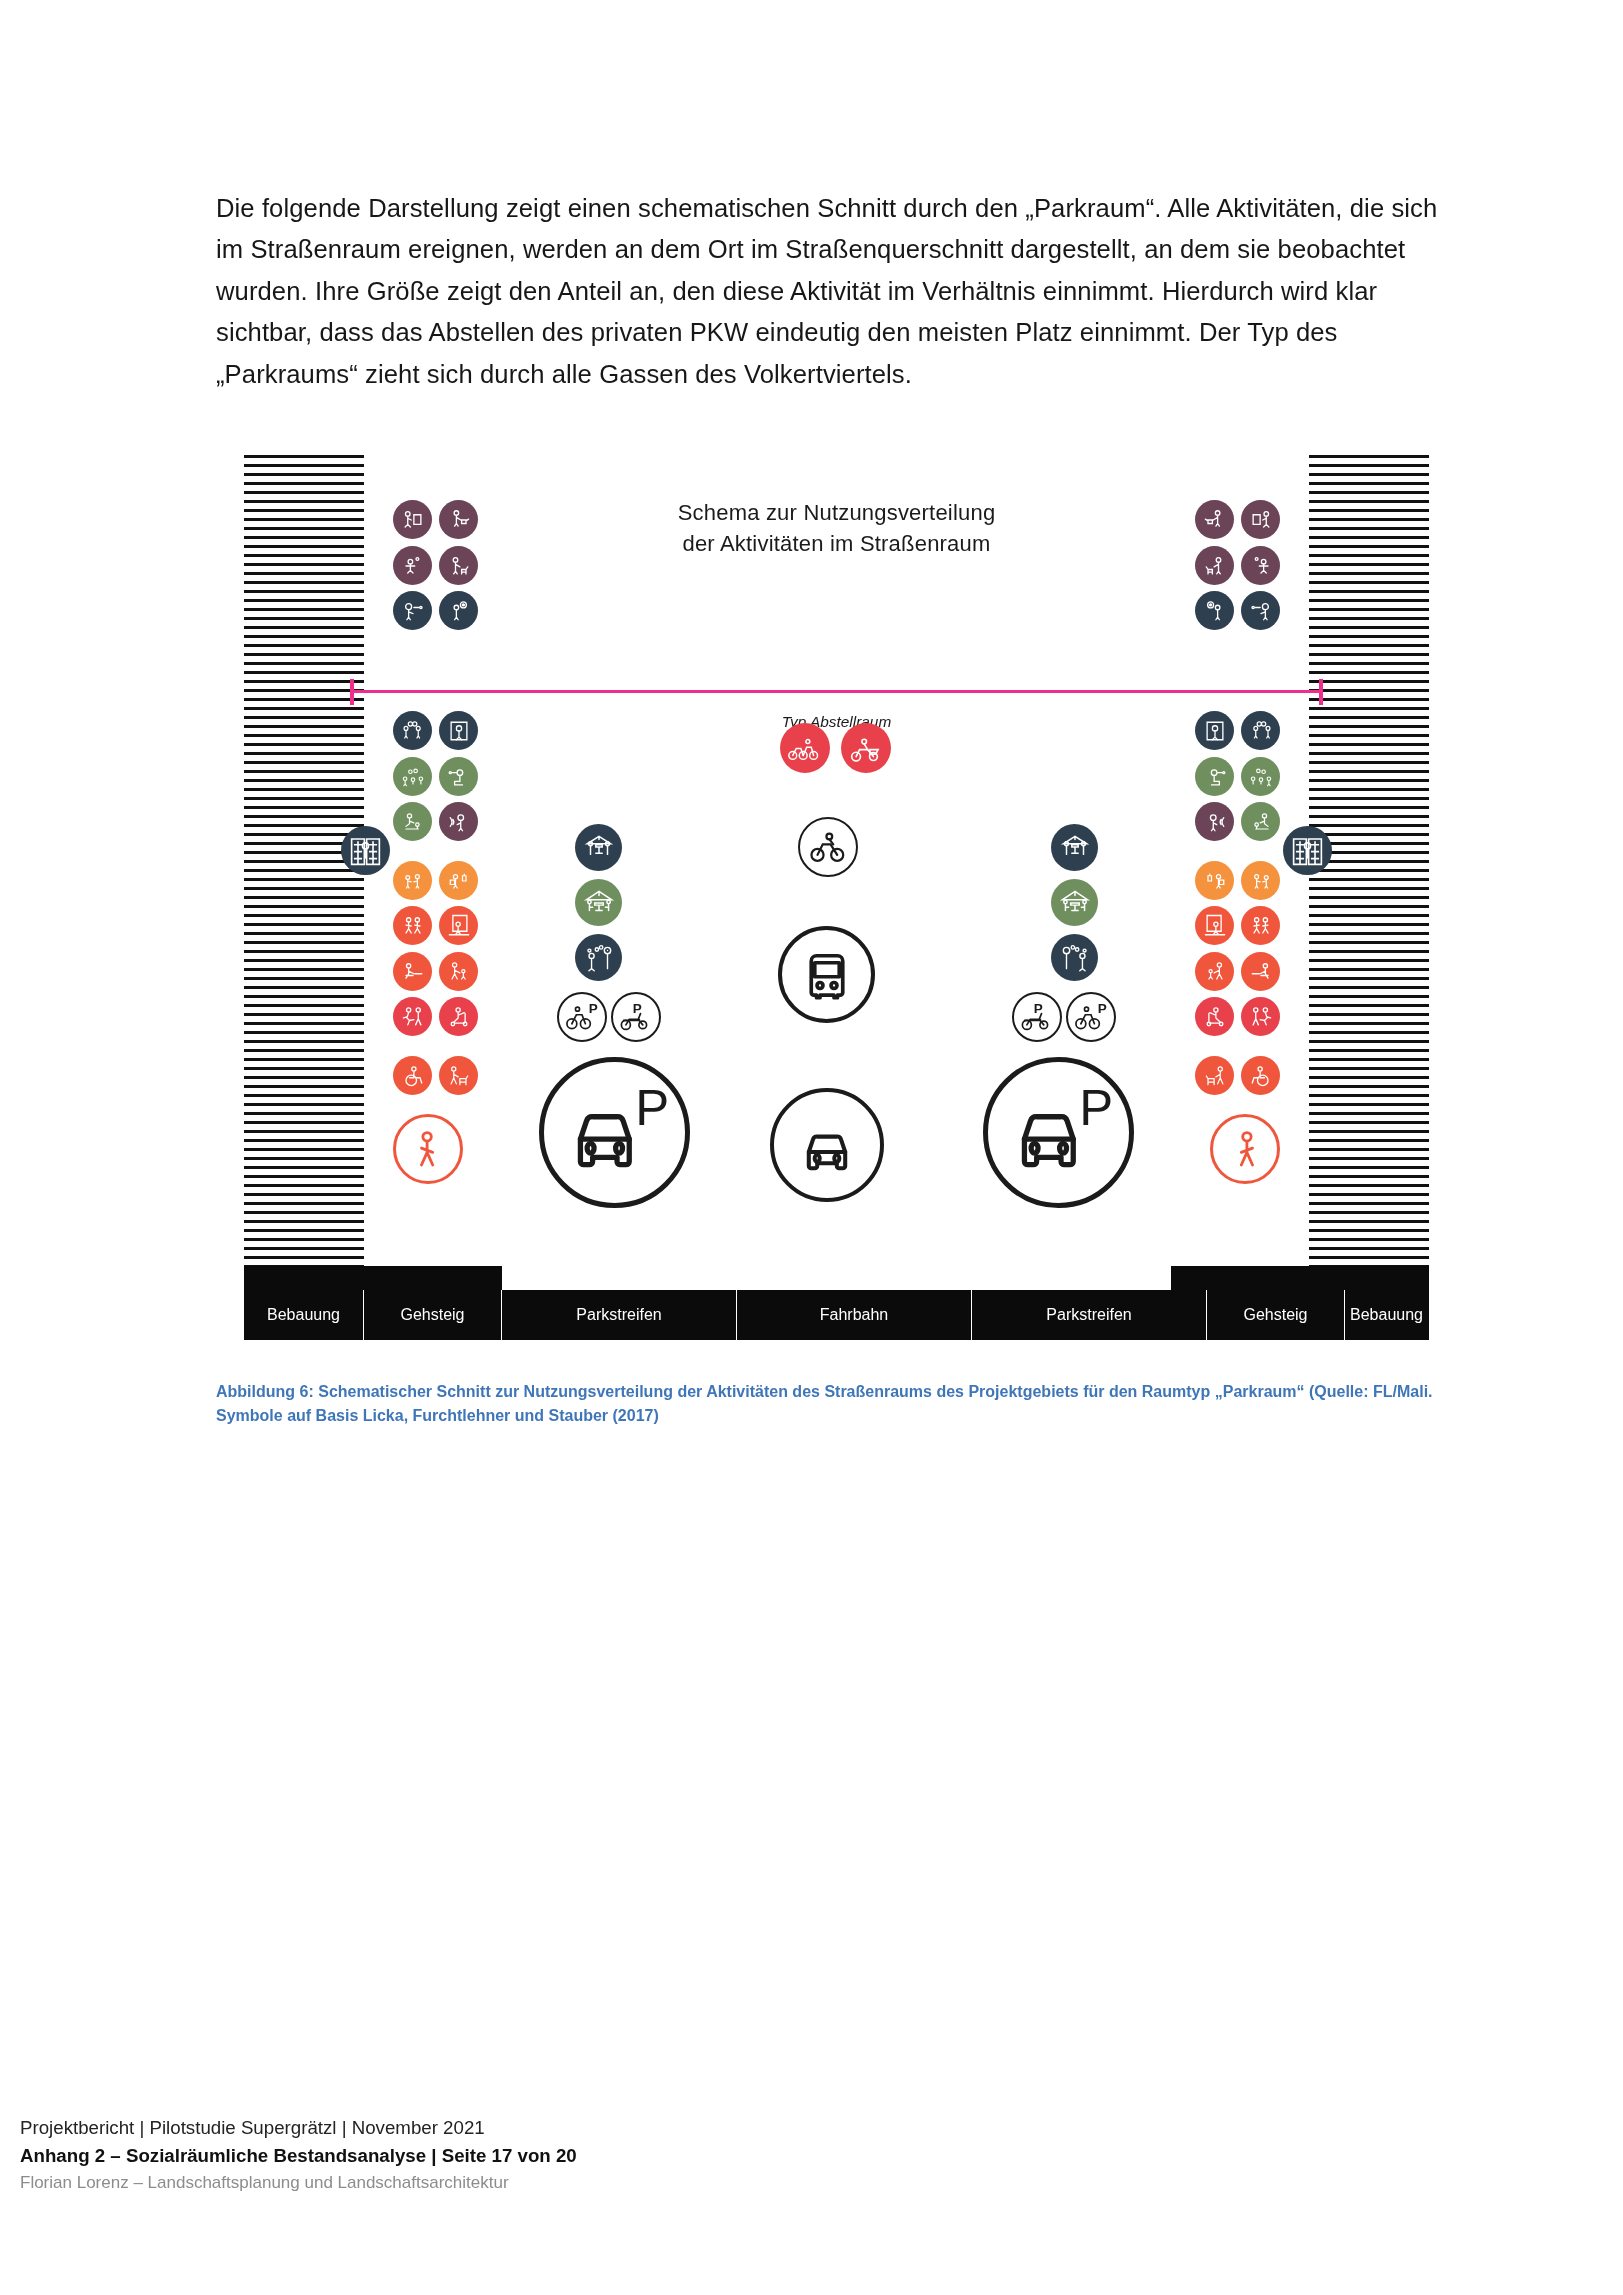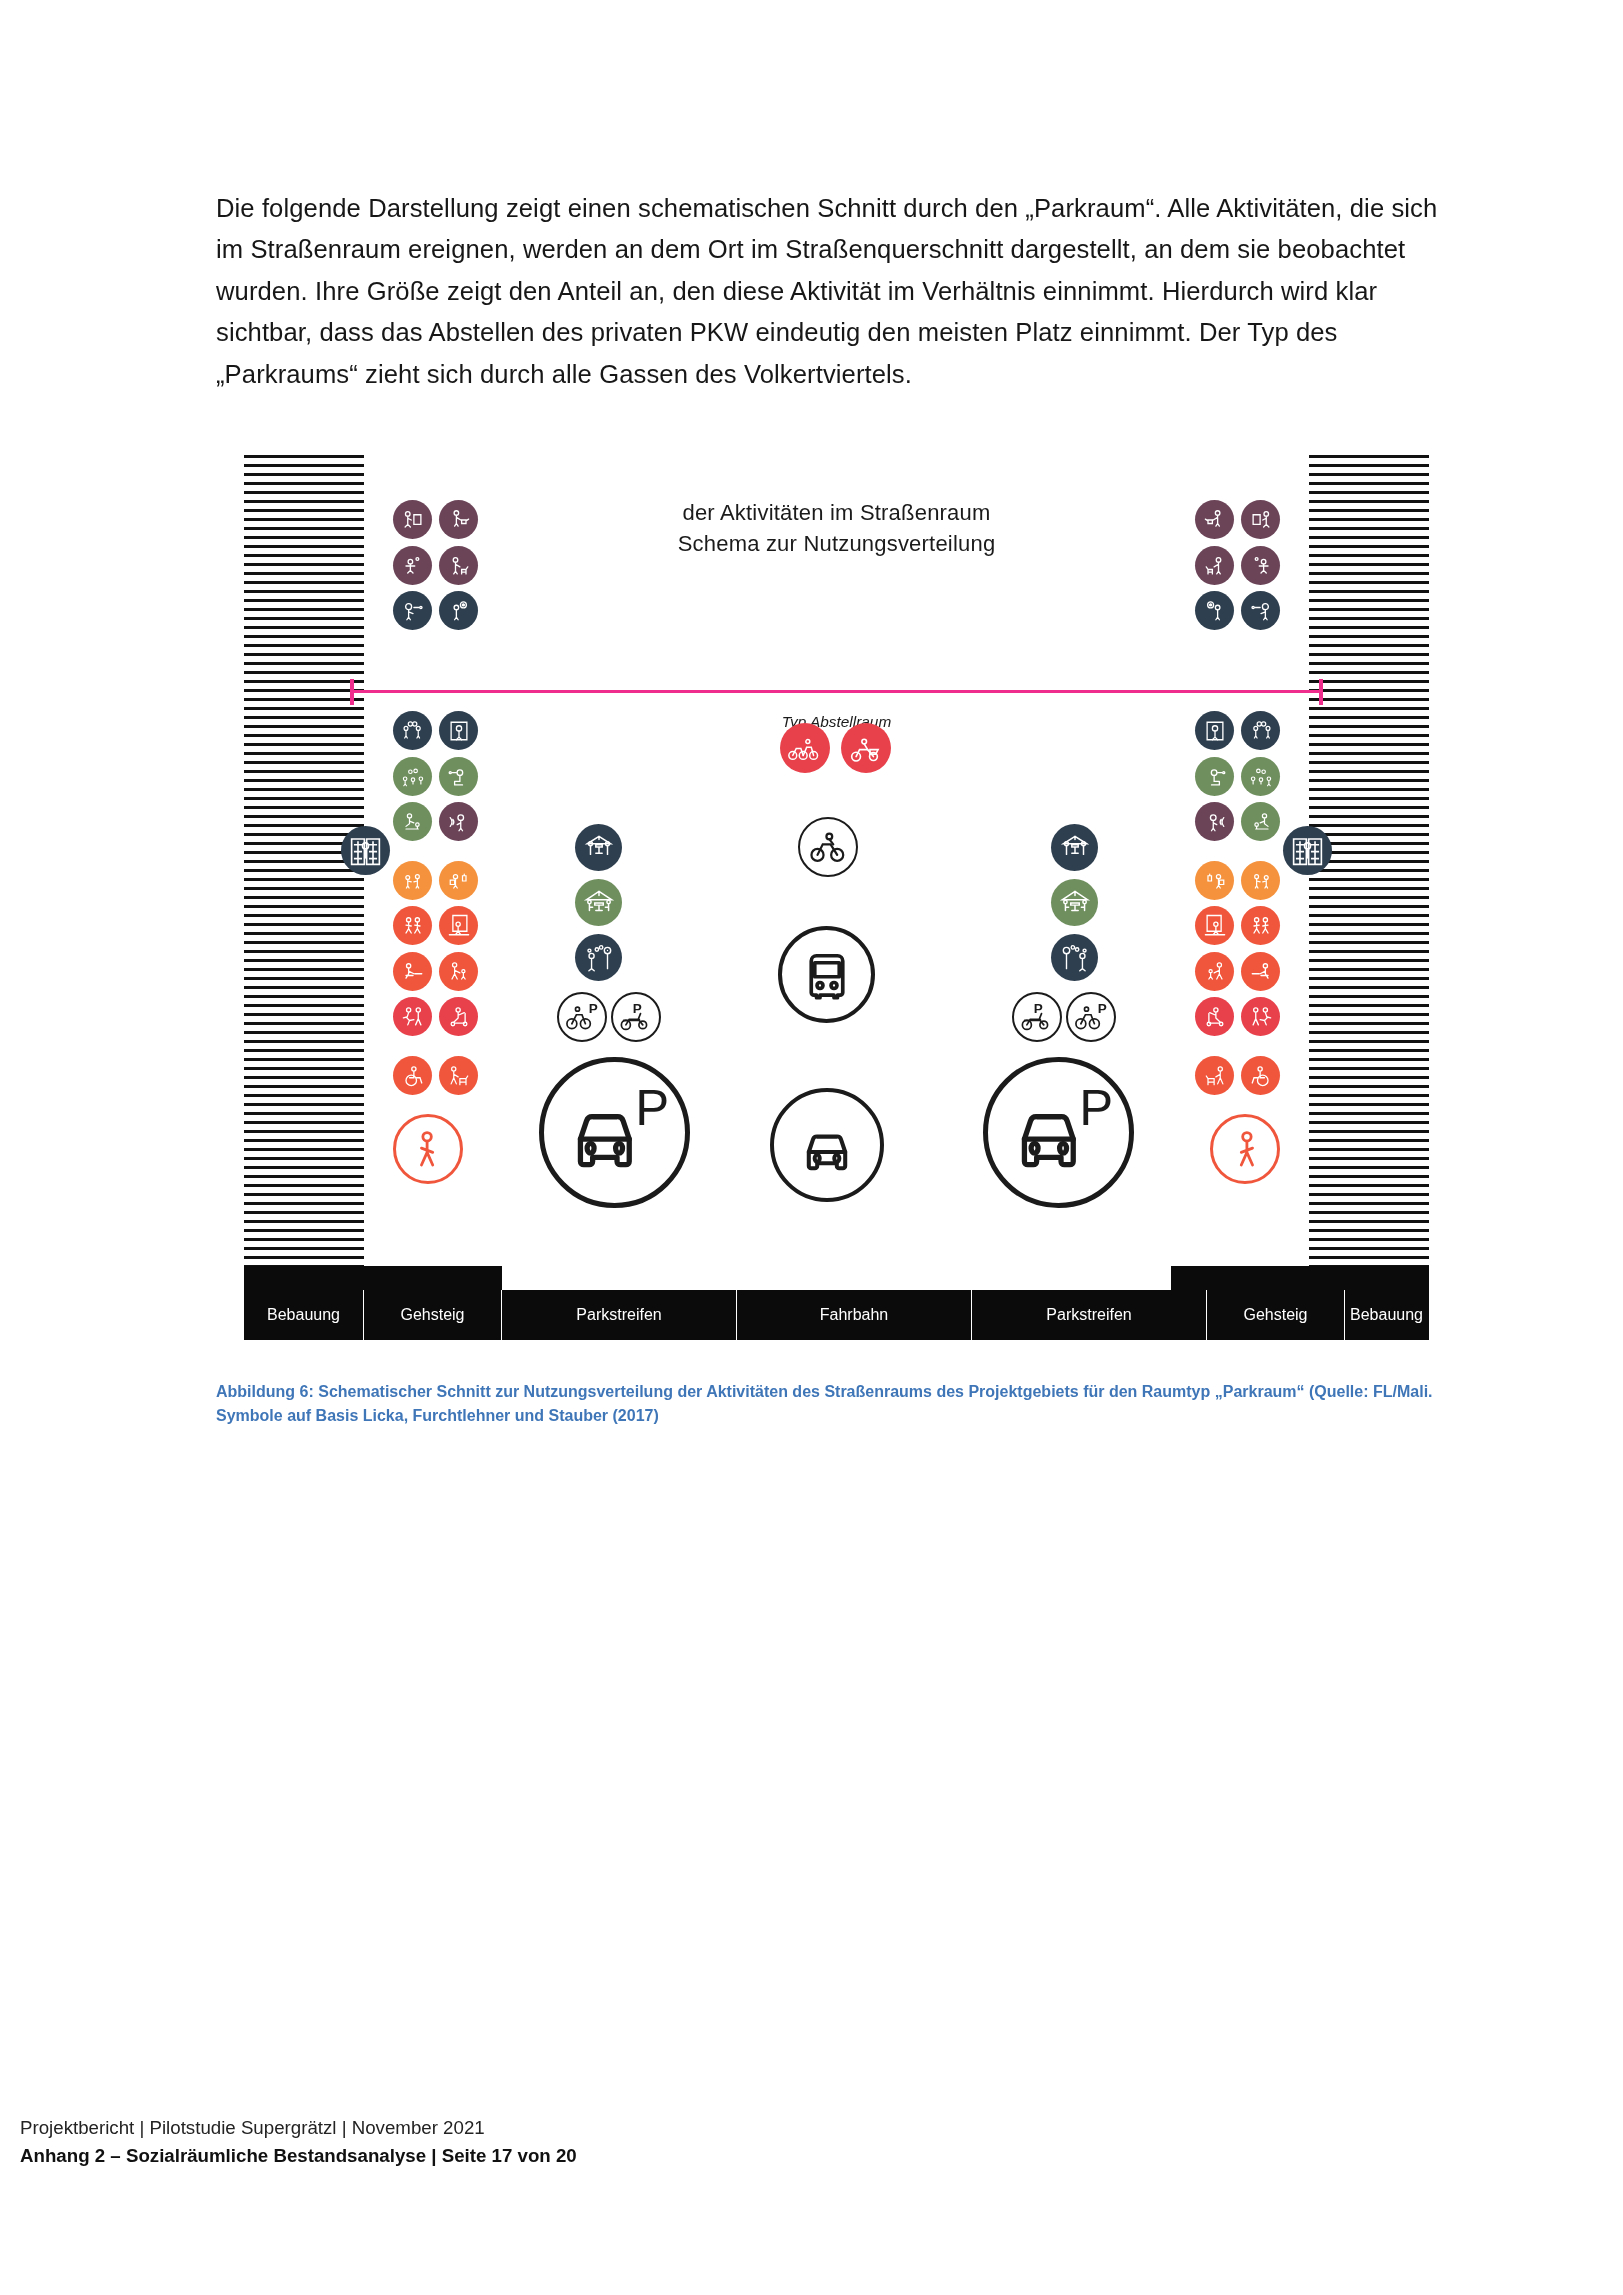--- a/index.html
+++ b/index.html
@@ -135,22 +135,22 @@
 
   <div class="intro">Die folgende Darstellung zeigt einen schematischen Schnitt durch den „Parkraum“. Alle Aktivitäten, die sich im Straßenraum ereignen, werden an dem Ort im Straßenquerschnitt dargestellt, an dem sie beobachtet wurden. Ihre Größe zeigt den Anteil an, den diese Aktivität im Verhältnis einnimmt. Hierdurch wird klar sichtbar, dass das Abstellen des privaten PKW eindeutig den meisten Platz einnimmt. Der Typ des „Parkraums“ zieht sich durch alle Gassen des Volkertviertels.</div>
 
   <div class="figure">
 
     <div class="hatch left"></div>
     <div class="hatch right"></div>
     <div class="street"></div>
 
     <div class="diatitle">
+      <div>Schema zur Nutzungsverteilung</div>
       <div>der Aktivitäten im Straßenraum</div>
-      <div>Schema zur Nutzungsverteilung</div>
     </div>
 
     <div class="dimline"></div>
     <div class="dimcap l"></div>
     <div class="dimcap r"></div>
 
     <div class="typlabel">Typ Abstellraum</div>
 
     <div class="ic" style="left:149px;top:45px;width:39px;height:39px;background:#6B4458;">
       <svg width="28" height="28" viewBox="0 0 32 32">
@@ -848,16 +848,17 @@
       <div class="seg" style="width:83px">Bebauung</div>
     </div>
 
   </div>
 
   <div class="caption">Abbildung 6: Schematischer Schnitt zur Nutzungsverteilung der Aktivitäten des Straßenraums des Projektgebiets für den Raumtyp „Parkraum“ (Quelle: FL/Mali. Symbole auf Basis Licka, Furchtlehner und Stauber (2017)</div>
 
   <div class="footer">
     <div class="l1">Projektbericht | Pilotstudie Supergrätzl | November 2021</div>
     <div class="l2">Anhang 2 – Sozialräumliche Bestandsanalyse | Seite 17 von 20</div>
+    <div class="l3">Florian Lorenz – Landschaftsplanung und Landschaftsarchitektur</div>
   </div>
 
 </div>
 
 
 </body></html>

